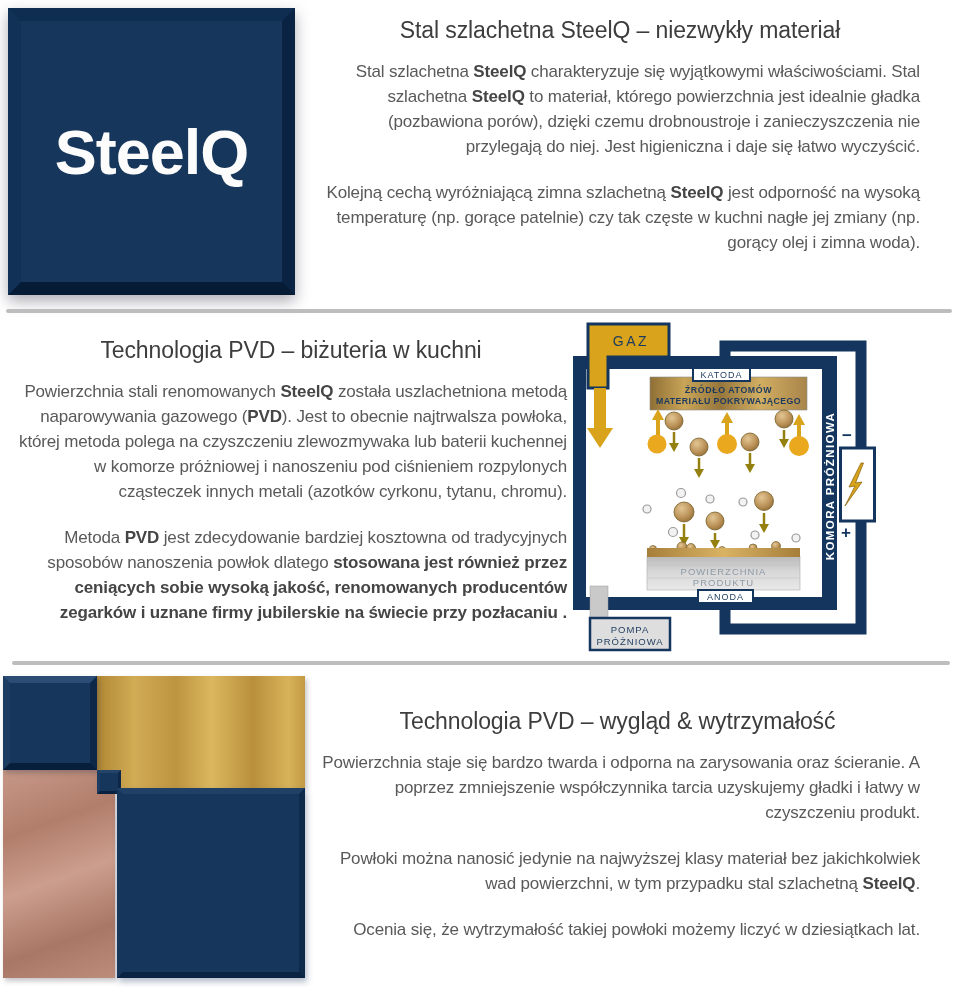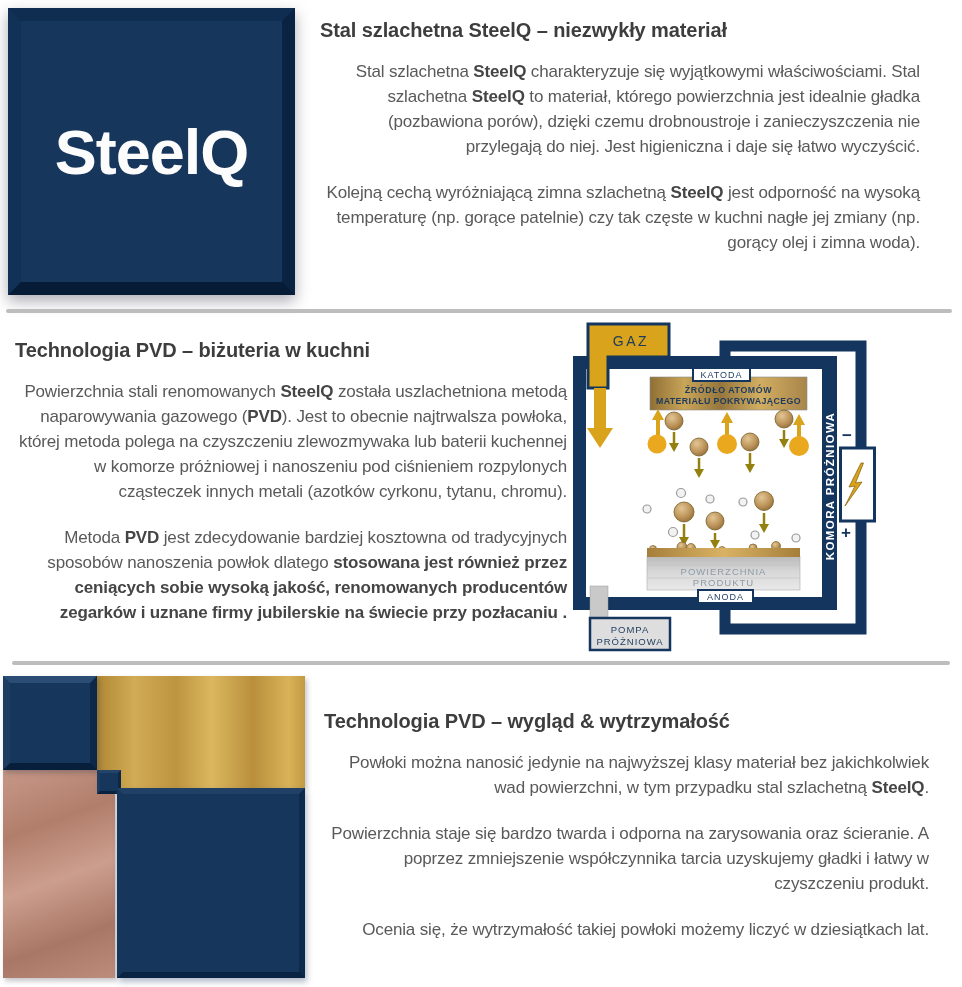--- a/index.html
+++ b/index.html
@@ -1,20 +1,20 @@
 <!DOCTYPE html>
 <html lang="pl"><head>
 <meta charset="utf-8">
 <style>
   html,body{margin:0;padding:0;background:#ffffff;}
   .page{position:relative;width:962px;height:987px;background:#ffffff;overflow:hidden;
         font-family:"Liberation Sans",sans-serif;}
   
   .txt{position:absolute;color:#595959;font-size:17px;line-height:25px;letter-spacing:-0.15px;}
-  .txt h3{margin:0 0 18px 0;font-size:20px;line-height:22px;color:#3d3d3d;font-weight:bold;letter-spacing:-0.1px;}
+  .txt h3{margin:0 0 18px 0;font-size:23px;line-height:22px;color:#3d3d3d;font-weight:normal;letter-spacing:-0.1px;text-align:center;}
   .txt p{margin:0 0 21px 0;text-align:right;}
   .txt p b{color:#454545;font-weight:bold;}
   
   .logo-tile{position:absolute;left:8px;top:8px;width:261px;height:261px;
              border:13px solid;border-color:#0f2d50 #0a2342 #061c36 #123156;
              background:#16365c;display:flex;align-items:center;justify-content:center;
              box-shadow:0 6px 14px rgba(50,50,70,.40);}
   .logo-tile span{color:#fcfcfc;font-size:63px;font-weight:bold;letter-spacing:-1px;}
   
   .divider{position:absolute;height:4px;background:#bdbdbd;border-radius:2px;}
@@ -216,20 +216,20 @@
   <div class="divider" style="left:12px;top:661px;width:938px;"></div>
 
   <div class="mosaic">
     <div class="tile tile-copper"></div>
     <div class="tile tile-gold"></div>
     <div class="tile tile-navy-tl"></div>
     <div class="tile tile-navy-sm"></div>
     <div class="tile tile-navy-lg"></div>
   </div>
 
-  <div class="txt" style="left:324px;top:710px;width:605px;">
+  <div class="txt" style="left:315px;top:710px;width:605px;">
     <h3>Technologia PVD – wygląd &amp; wytrzymałość</h3>
+    <p><span>Powierzchnia staje się bardzo twarda i odporna na zarysowania oraz ścieranie.  A poprzez zmniejszenie współczynnika tarcia uzyskujemy gładki i łatwy w czyszczeniu produkt.</span></p>
     <p><span>Powłoki można nanosić jedynie na najwyższej klasy materiał bez jakichkolwiek wad powierzchni, w tym przypadku stal szlachetną </span><b>SteelQ</b><span>.</span></p>
-    <p><span>Powierzchnia staje się bardzo twarda i odporna na zarysowania oraz ścieranie.  A poprzez zmniejszenie współczynnika tarcia uzyskujemy gładki i łatwy w czyszczeniu produkt.</span></p>
     <p><span>Ocenia się, że wytrzymałość takiej powłoki możemy liczyć w dziesiątkach lat.</span></p>
   </div>
 
 </div>
 
 </body></html>

